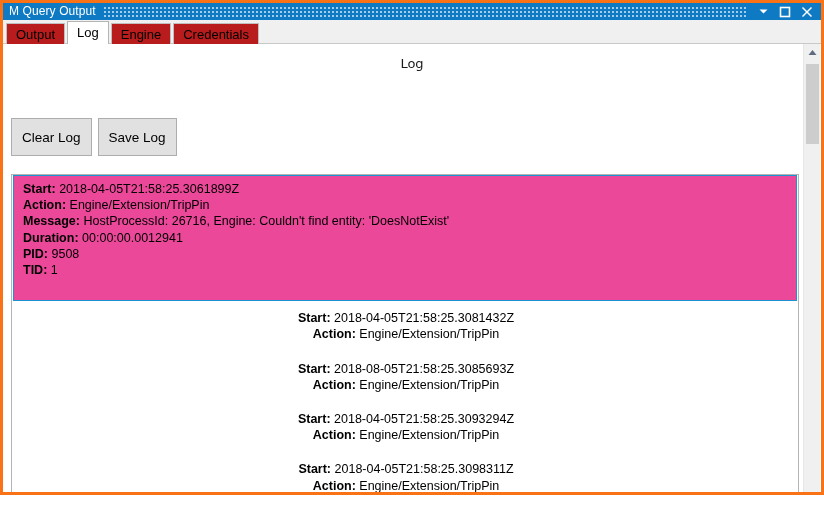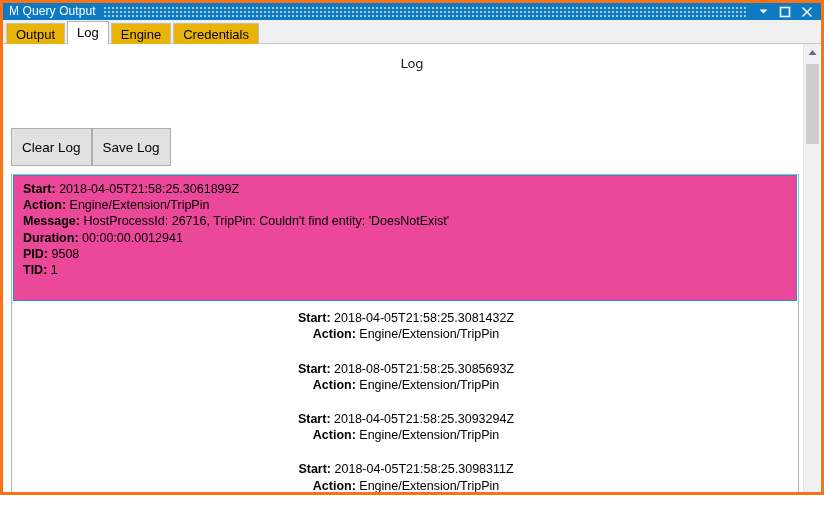--- a/index.html
+++ b/index.html
@@ -80,21 +80,21 @@
     padding-left: 3px;
     box-sizing: border-box;
   }
   .tab {
     height: 21px;
     line-height: 21px;
     padding: 0 9px;
     margin-right: 2px;
     font-size: 13px;
     color: #000000;
-    background: #eab308;
+    background: #b91c1c;
     border: 1px solid #c0c0c0;
     border-bottom: none;
     box-sizing: border-box;
     white-space: nowrap;
     cursor: default;
     position: relative;
     top: 1px;
   }
   .tab.active {
     background: #ffffff;
@@ -121,22 +121,23 @@
     top: 12px;
     text-align: center;
     font-size: 13px;
     color: #1a1a1a;
     font-family: "DejaVu Sans", sans-serif;
   }
 
   .toolbar {
     position: absolute;
     left: 8px;
-    top: 84px;
-    display: flex;
+    top: 74px;
+    display: flex;
+    gap: 6px;
   }
   .btn {
     min-width: 72px;
     height: 38px;
     background: #e1e1e1;
     border: 1px solid #adadad;
     font-size: 13.5px;
     color: #000000;
     font-family: "Liberation Sans", sans-serif;
     cursor: default;
@@ -279,21 +280,21 @@
           <div class="row">
             <span class="k">Start:</span>
             <span class="v">2018-04-05T21:58:25.3061899Z</span>
           </div>
           <div class="row">
             <span class="k">Action:</span>
             <span class="v">Engine/Extension/TripPin</span>
           </div>
           <div class="row">
             <span class="k">Message:</span>
-            <span class="v">HostProcessId: 26716, TripPin: Couldn't find entity: 'DoesNotExist'</span>
+            <span class="v">HostProcessId: 26716, Engine: Couldn't find entity: 'DoesNotExist'</span>
           </div>
           <div class="row">
             <span class="k">Duration:</span>
             <span class="v">00:00:00.0012941</span>
           </div>
           <div class="row">
             <span class="k">PID:</span>
             <span class="v">9508</span>
           </div>
           <div class="row">

